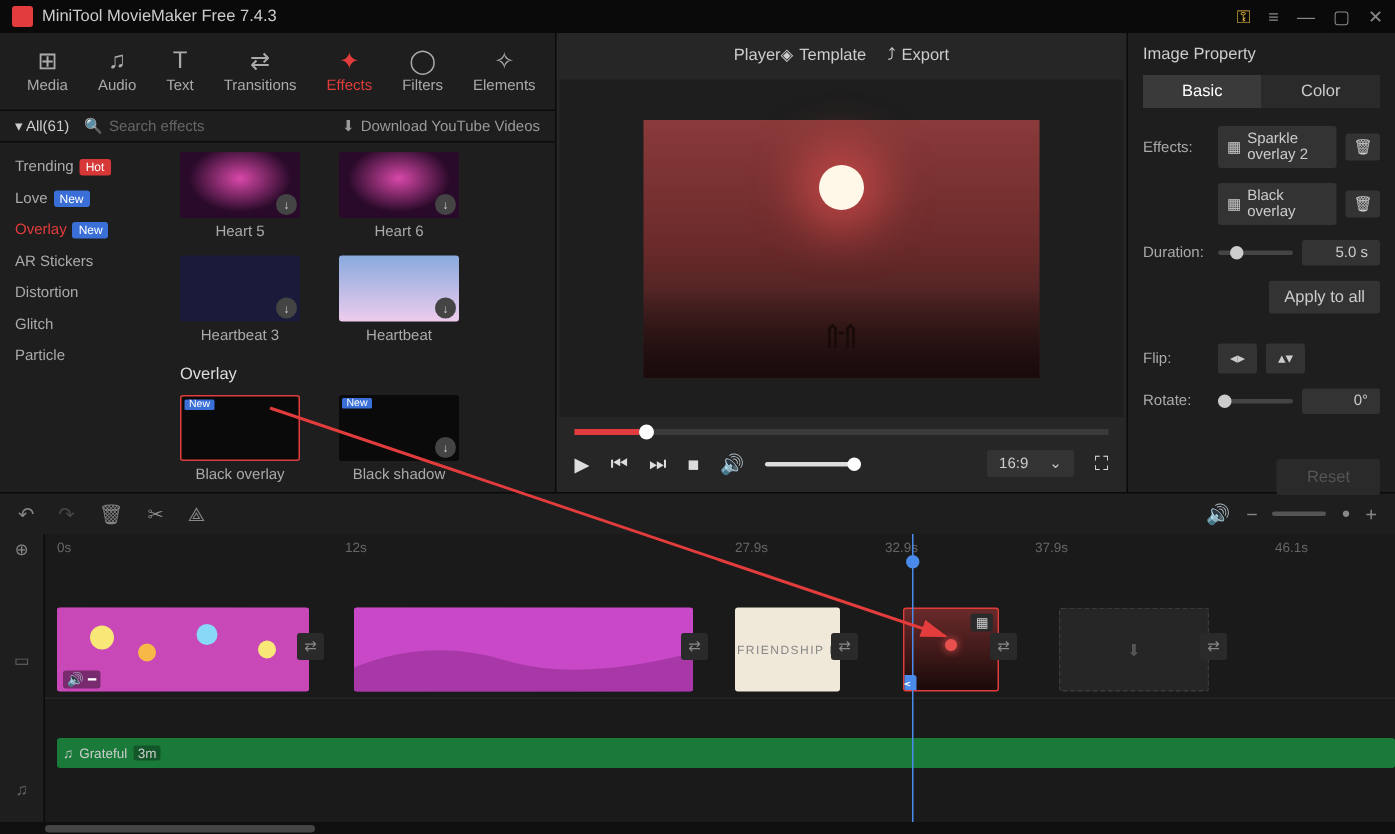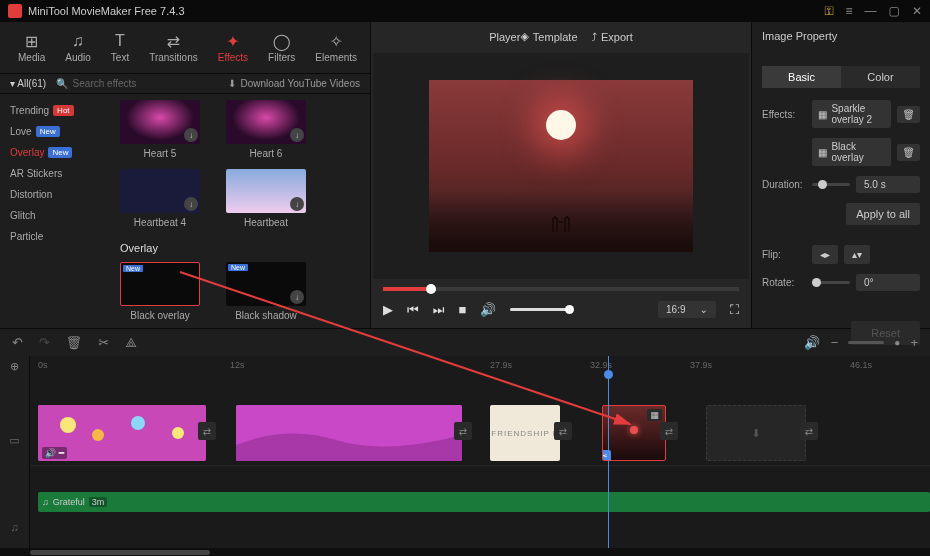--- a/index.html
+++ b/index.html
@@ -58,30 +58,30 @@
 .seek-thumb { position: absolute; left: 12%; top: -3px; width: 10px; height: 10px; background: #fff; border-radius: 50%; }
 .timecode { text-align: right; padding: 0 12px; font-size: 10px; }
 .tc-cur { color: #e23c3c; }
 .controls { display: flex; align-items: center; padding: 6px 12px 10px; gap: 14px; }
 .ctrl-icon { color: #ddd; cursor: pointer; font-size: 13px; }
 .vol-track { width: 60px; height: 3px; background: #ddd; border-radius: 2px; position: relative; }
 .vol-thumb { position: absolute; right: -4px; top: -3px; width: 9px; height: 9px; background: #fff; border-radius: 50%; }
 .aspect-sel { margin-left: auto; background: #333; padding: 3px 8px; border-radius: 2px; display: flex; align-items: center; gap: 14px; font-size: 10px; }
 
 .right-panel { width: 178px; background: #1e1e1e; padding: 8px 10px; }
-.tabs { display: flex; margin: 24px 0 12px; }
+.tabs { display: flex; margin: 8px 0 12px; }
 .tab { flex: 1; text-align: center; padding: 5px; background: #2a2a2a; cursor: pointer; font-size: 11px; }
 .tab.active { background: #3a3a3a; color: #fff; }
 .prop-row { display: flex; align-items: center; gap: 6px; margin-bottom: 10px; font-size: 10px; }
 .prop-label { width: 44px; color: #aaa; }
 .fx-chip { background: #333; padding: 3px 6px; border-radius: 2px; display: flex; align-items: center; gap: 4px; flex: 1; }
 .del-btn { background: #333; padding: 3px 5px; border-radius: 2px; cursor: pointer; }
 .slider { flex: 1; height: 3px; background: #444; position: relative; border-radius: 2px; }
 .slider-thumb { position: absolute; top: -3px; width: 9px; height: 9px; background: #ccc; border-radius: 50%; }
-.num-box { background: #333; padding: 3px 8px; border-radius: 2px; width: 64px; text-align: left; }
+.num-box { background: #333; padding: 3px 8px; border-radius: 2px; width: 52px; text-align: right; }
 .apply-btn { background: #333; padding: 5px 10px; border-radius: 2px; cursor: pointer; float: right; margin-bottom: 14px; }
 .flip-btn { background: #333; padding: 4px 8px; border-radius: 2px; cursor: pointer; }
 .reset-btn { background: #2a2a2a; color: #555; padding: 6px 20px; border-radius: 2px; float: right; margin-top: 20px; }
 
 .timeline-bar { height: 28px; background: #1e1e1e; display: flex; align-items: center; padding: 0 12px; gap: 16px; border-top: 1px solid #0a0a0a; }
 .tl-icon { color: #888; cursor: pointer; font-size: 13px; }
 .tl-right { margin-left: auto; display: flex; align-items: center; gap: 10px; }
 .zoom-track { width: 36px; height: 3px; background: #555; border-radius: 2px; }
 
 .timeline { flex: 1; background: #1a1a1a; display: flex; }
@@ -195,21 +195,21 @@
                 <div class="dl-icon">↓</div>
               </div>
               <div class="effect-label">Heart 6</div>
             </div>
           </div>
         <div class="grid-row" id="row2">
             <div class="effect-item">
               <div class="effect-thumb heartbeat">
                 <div class="dl-icon">↓</div>
               </div>
-              <div class="effect-label">Heartbeat 4</div>
+              <div class="effect-label">Heartbeat 3</div>
             </div>
             <div class="effect-item">
               <div class="effect-thumb photo">
                 <div class="dl-icon">↓</div>
               </div>
               <div class="effect-label">Heartbeat</div>
             </div>
           </div>
         <div class="section-title">Overlay</div>
         <div class="grid-row" id="row3">

